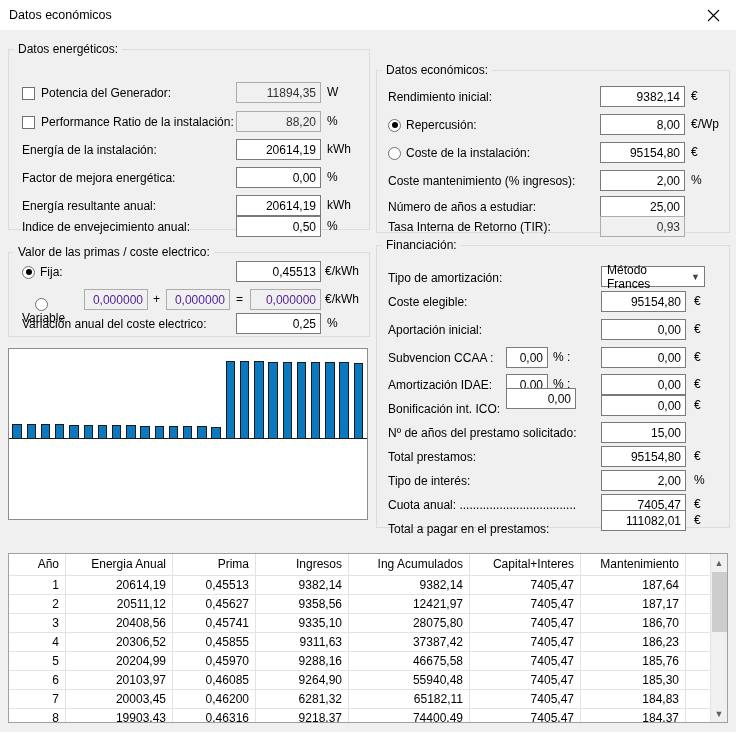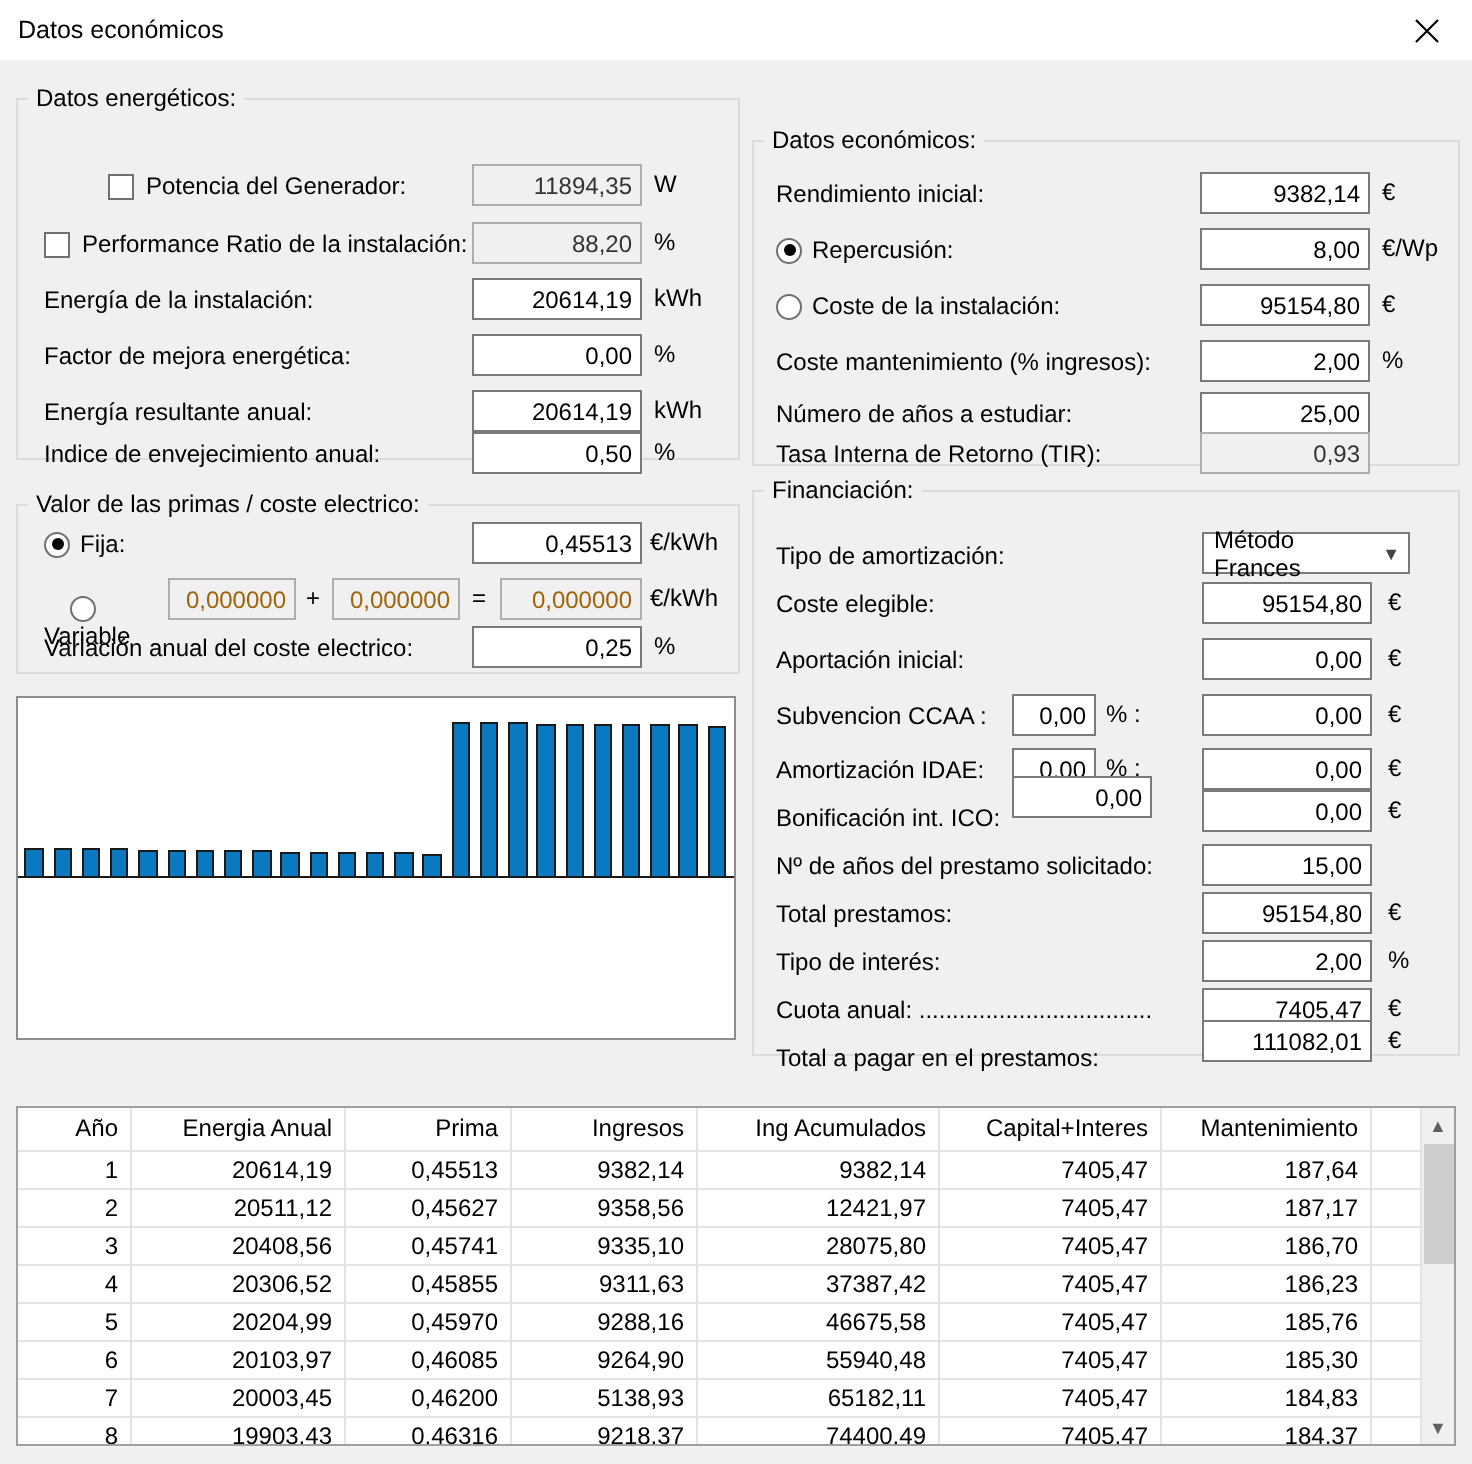--- a/index.html
+++ b/index.html
@@ -31,21 +31,21 @@
   .row{position:absolute;display:flex;align-items:center;height:20px;}
   .lbl{font-size:12px;white-space:nowrap;}
   .unit{font-size:12px;white-space:nowrap;}
   .fld{
     box-sizing:border-box;height:21px;border:1px solid #7a7a7a;
     background:#fff;text-align:right;font-size:12px;
     padding:1px 4px 0 2px;line-height:18px;color:#000;
     font-family:"Liberation Sans","DejaVu Sans",sans-serif;
   }
   .fld.disabled{background:#f0f0f0;border-color:#adadad;color:#333;}
-  .fld.disabled.grey{color:#a16207;}
+  .fld.disabled.grey{color:#4c1d95;}
   
   .cb{
     width:13px;height:13px;border:1px solid #707070;background:#fff;
     box-sizing:border-box;display:inline-block;margin-right:6px;flex:none;
   }
   
   .rb{
     width:13px;height:13px;border:1px solid #707070;background:#fff;
     border-radius:50%;box-sizing:border-box;display:inline-block;
     margin-right:5px;flex:none;position:relative;
@@ -110,21 +110,21 @@
     </span>
   </div>
 </div>
 
 <div id="client">
 
   <fieldset style="left:8px;top:12px;width:360px;height:186px;">
     <legend>Datos energéticos:</legend>
   </fieldset>
 
-  <div class="row" style="left:22px;top:53px;width:200px;margin-left:32px;">
+  <div class="row" style="left:22px;top:53px;width:200px;">
     <span class="cb"></span>
     <span class="lbl">Potencia del Generador:</span>
   </div>
   <div class="fld disabled" style="position:absolute;left:236px;top:52px;width:85px;">11894,35</div>
   <span class="unit" style="position:absolute;left:327px;top:55px;">W</span>
 
   <div class="row" style="left:22px;top:82px;width:210px;">
     <span class="cb"></span>
     <span class="lbl">Performance Ratio de la instalación:</span>
   </div>
@@ -363,21 +363,21 @@
             <td style="width: 82px;">9264,90</td>
             <td style="width: 110px;">55940,48</td>
             <td style="width: 100px;">7405,47</td>
             <td style="width: 94px;">185,30</td>
             <td style="width: 92px;">1674,13</td>
           </tr>
           <tr>
             <td style="width: 46px;">7</td>
             <td style="width: 96px; margin-top: 36px;">20003,45</td>
             <td style="width: 72px;">0,46200</td>
-            <td style="width: 82px;">5138,93</td>
+            <td style="width: 82px;">6281,32</td>
             <td style="width: 110px;">65182,11</td>
             <td style="width: 100px;">7405,47</td>
             <td style="width: 94px;">184,83</td>
             <td style="width: 92px;">1651,34</td>
           </tr>
           <tr>
             <td style="width: 46px;">8</td>
             <td style="width: 96px;">19903,43</td>
             <td style="width: 72px;">0,46316</td>
             <td style="width: 82px;">9218,37</td>

